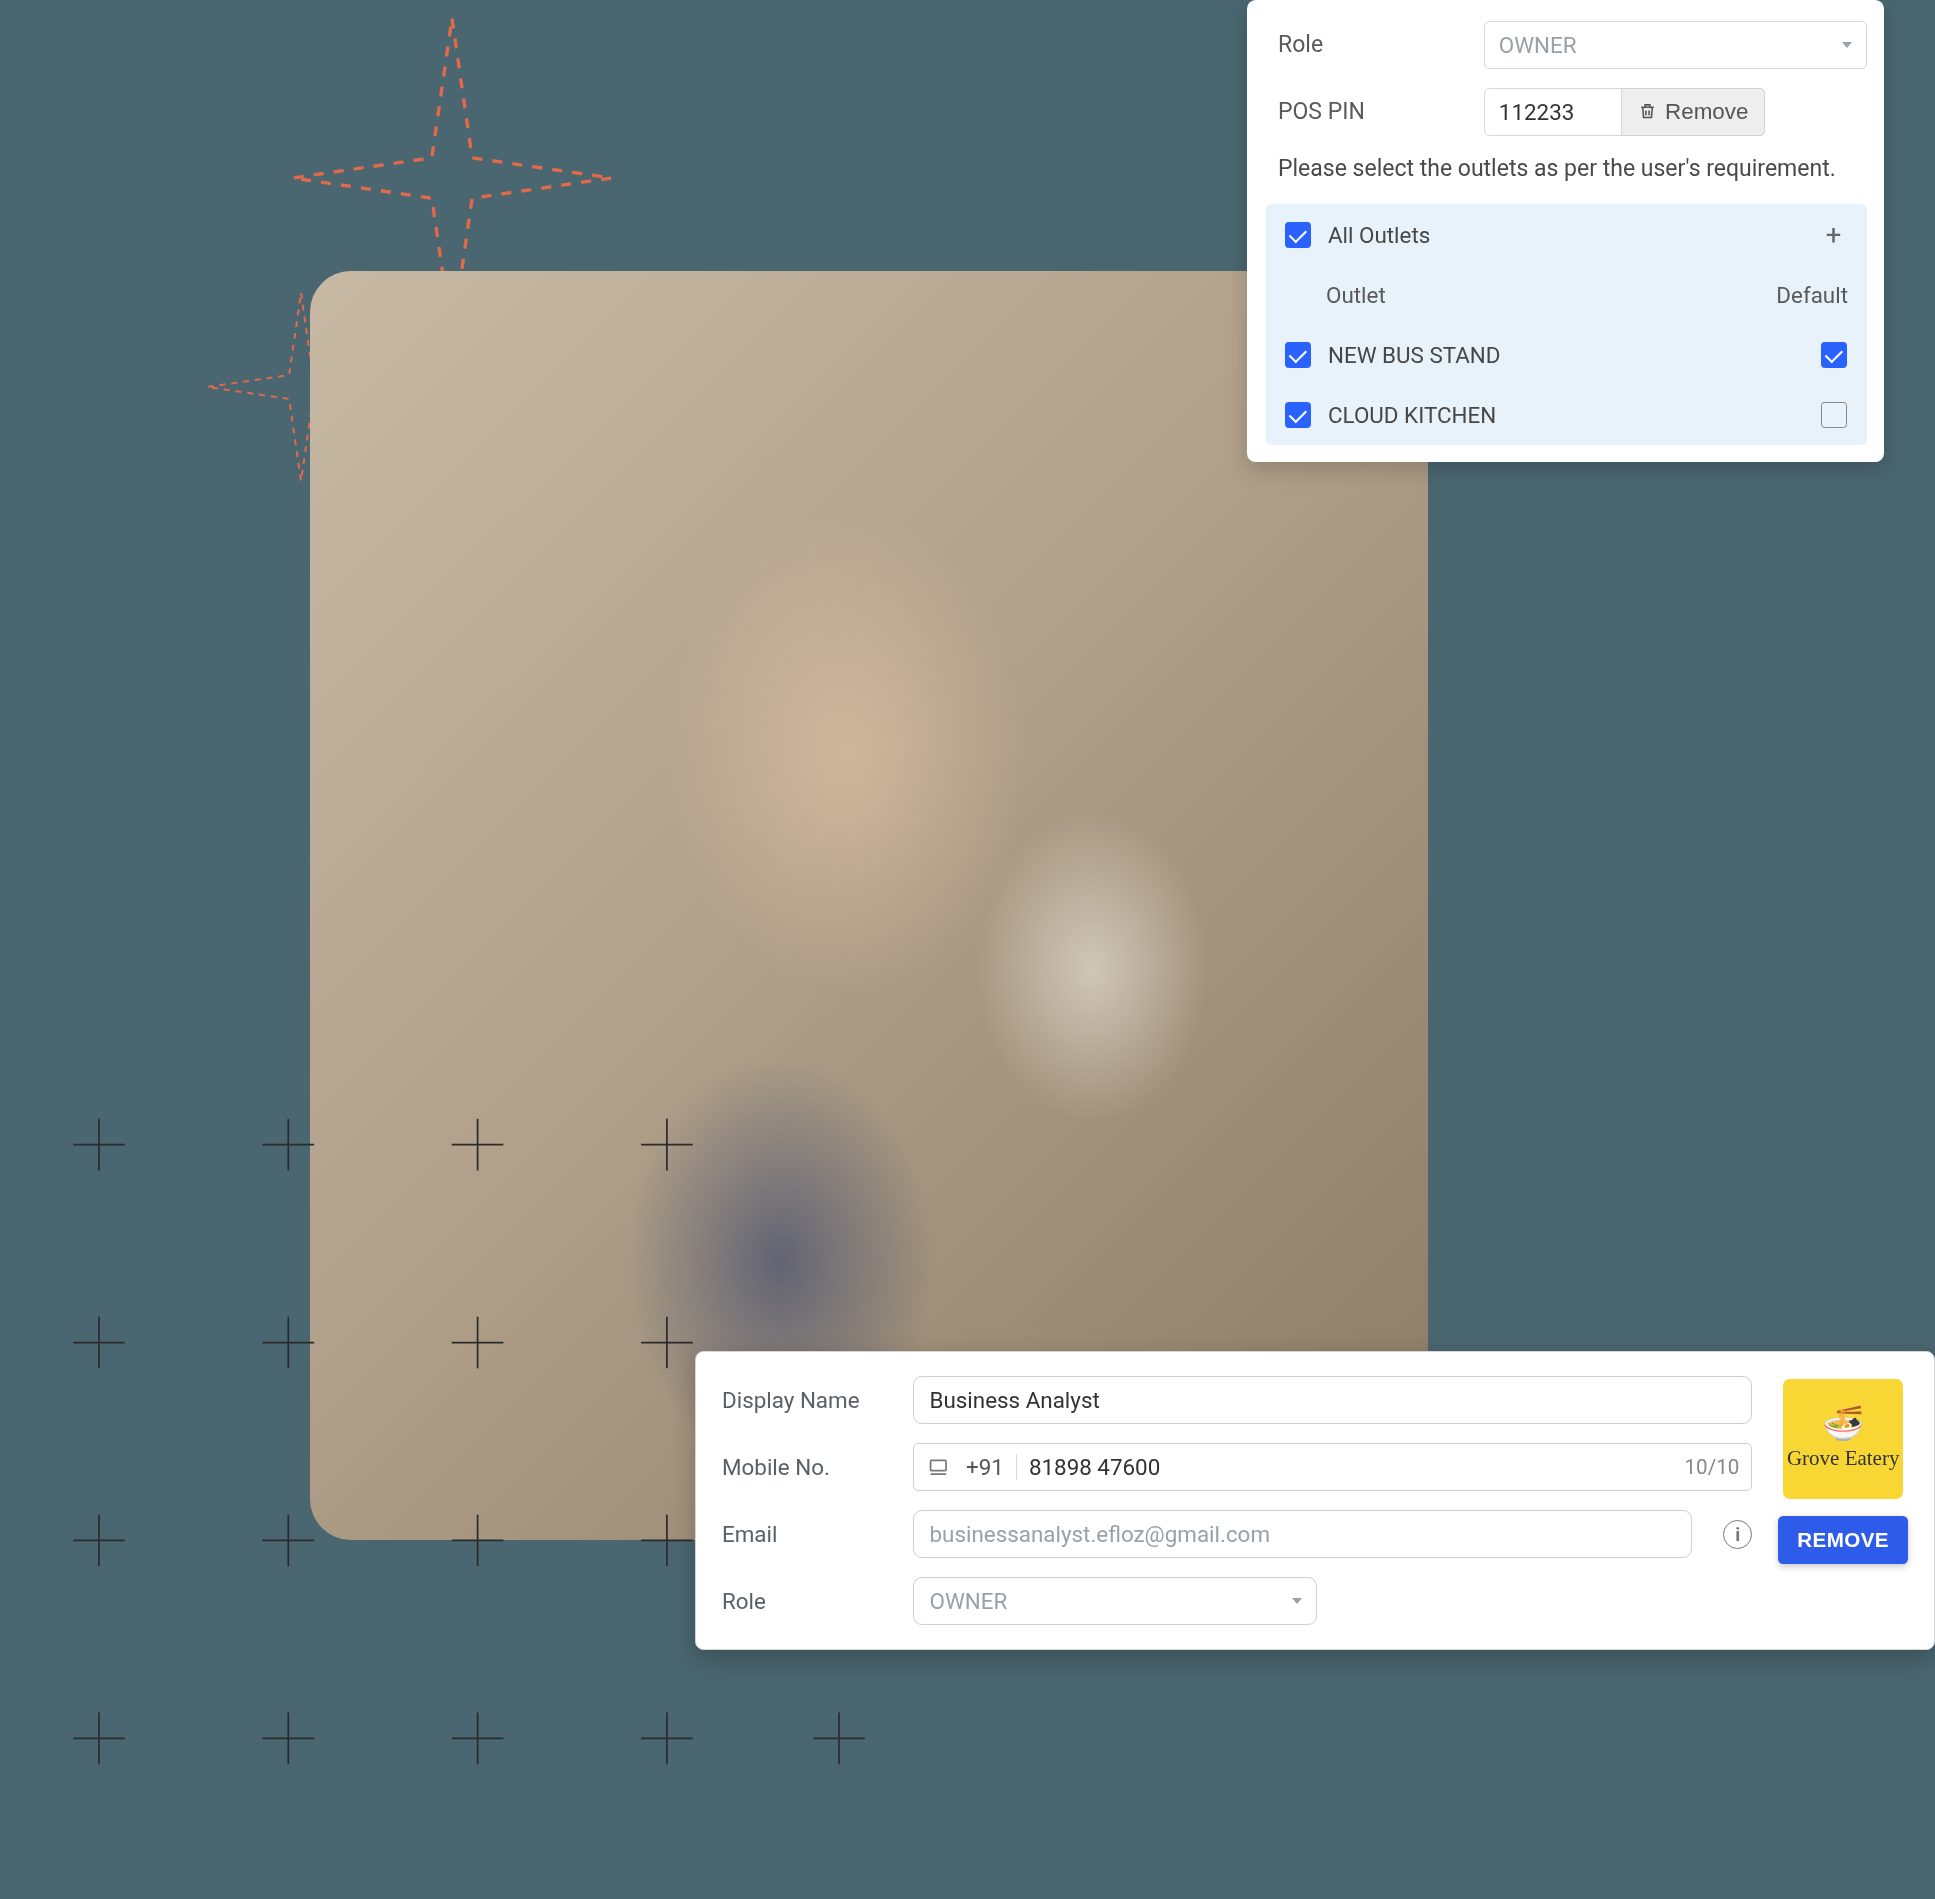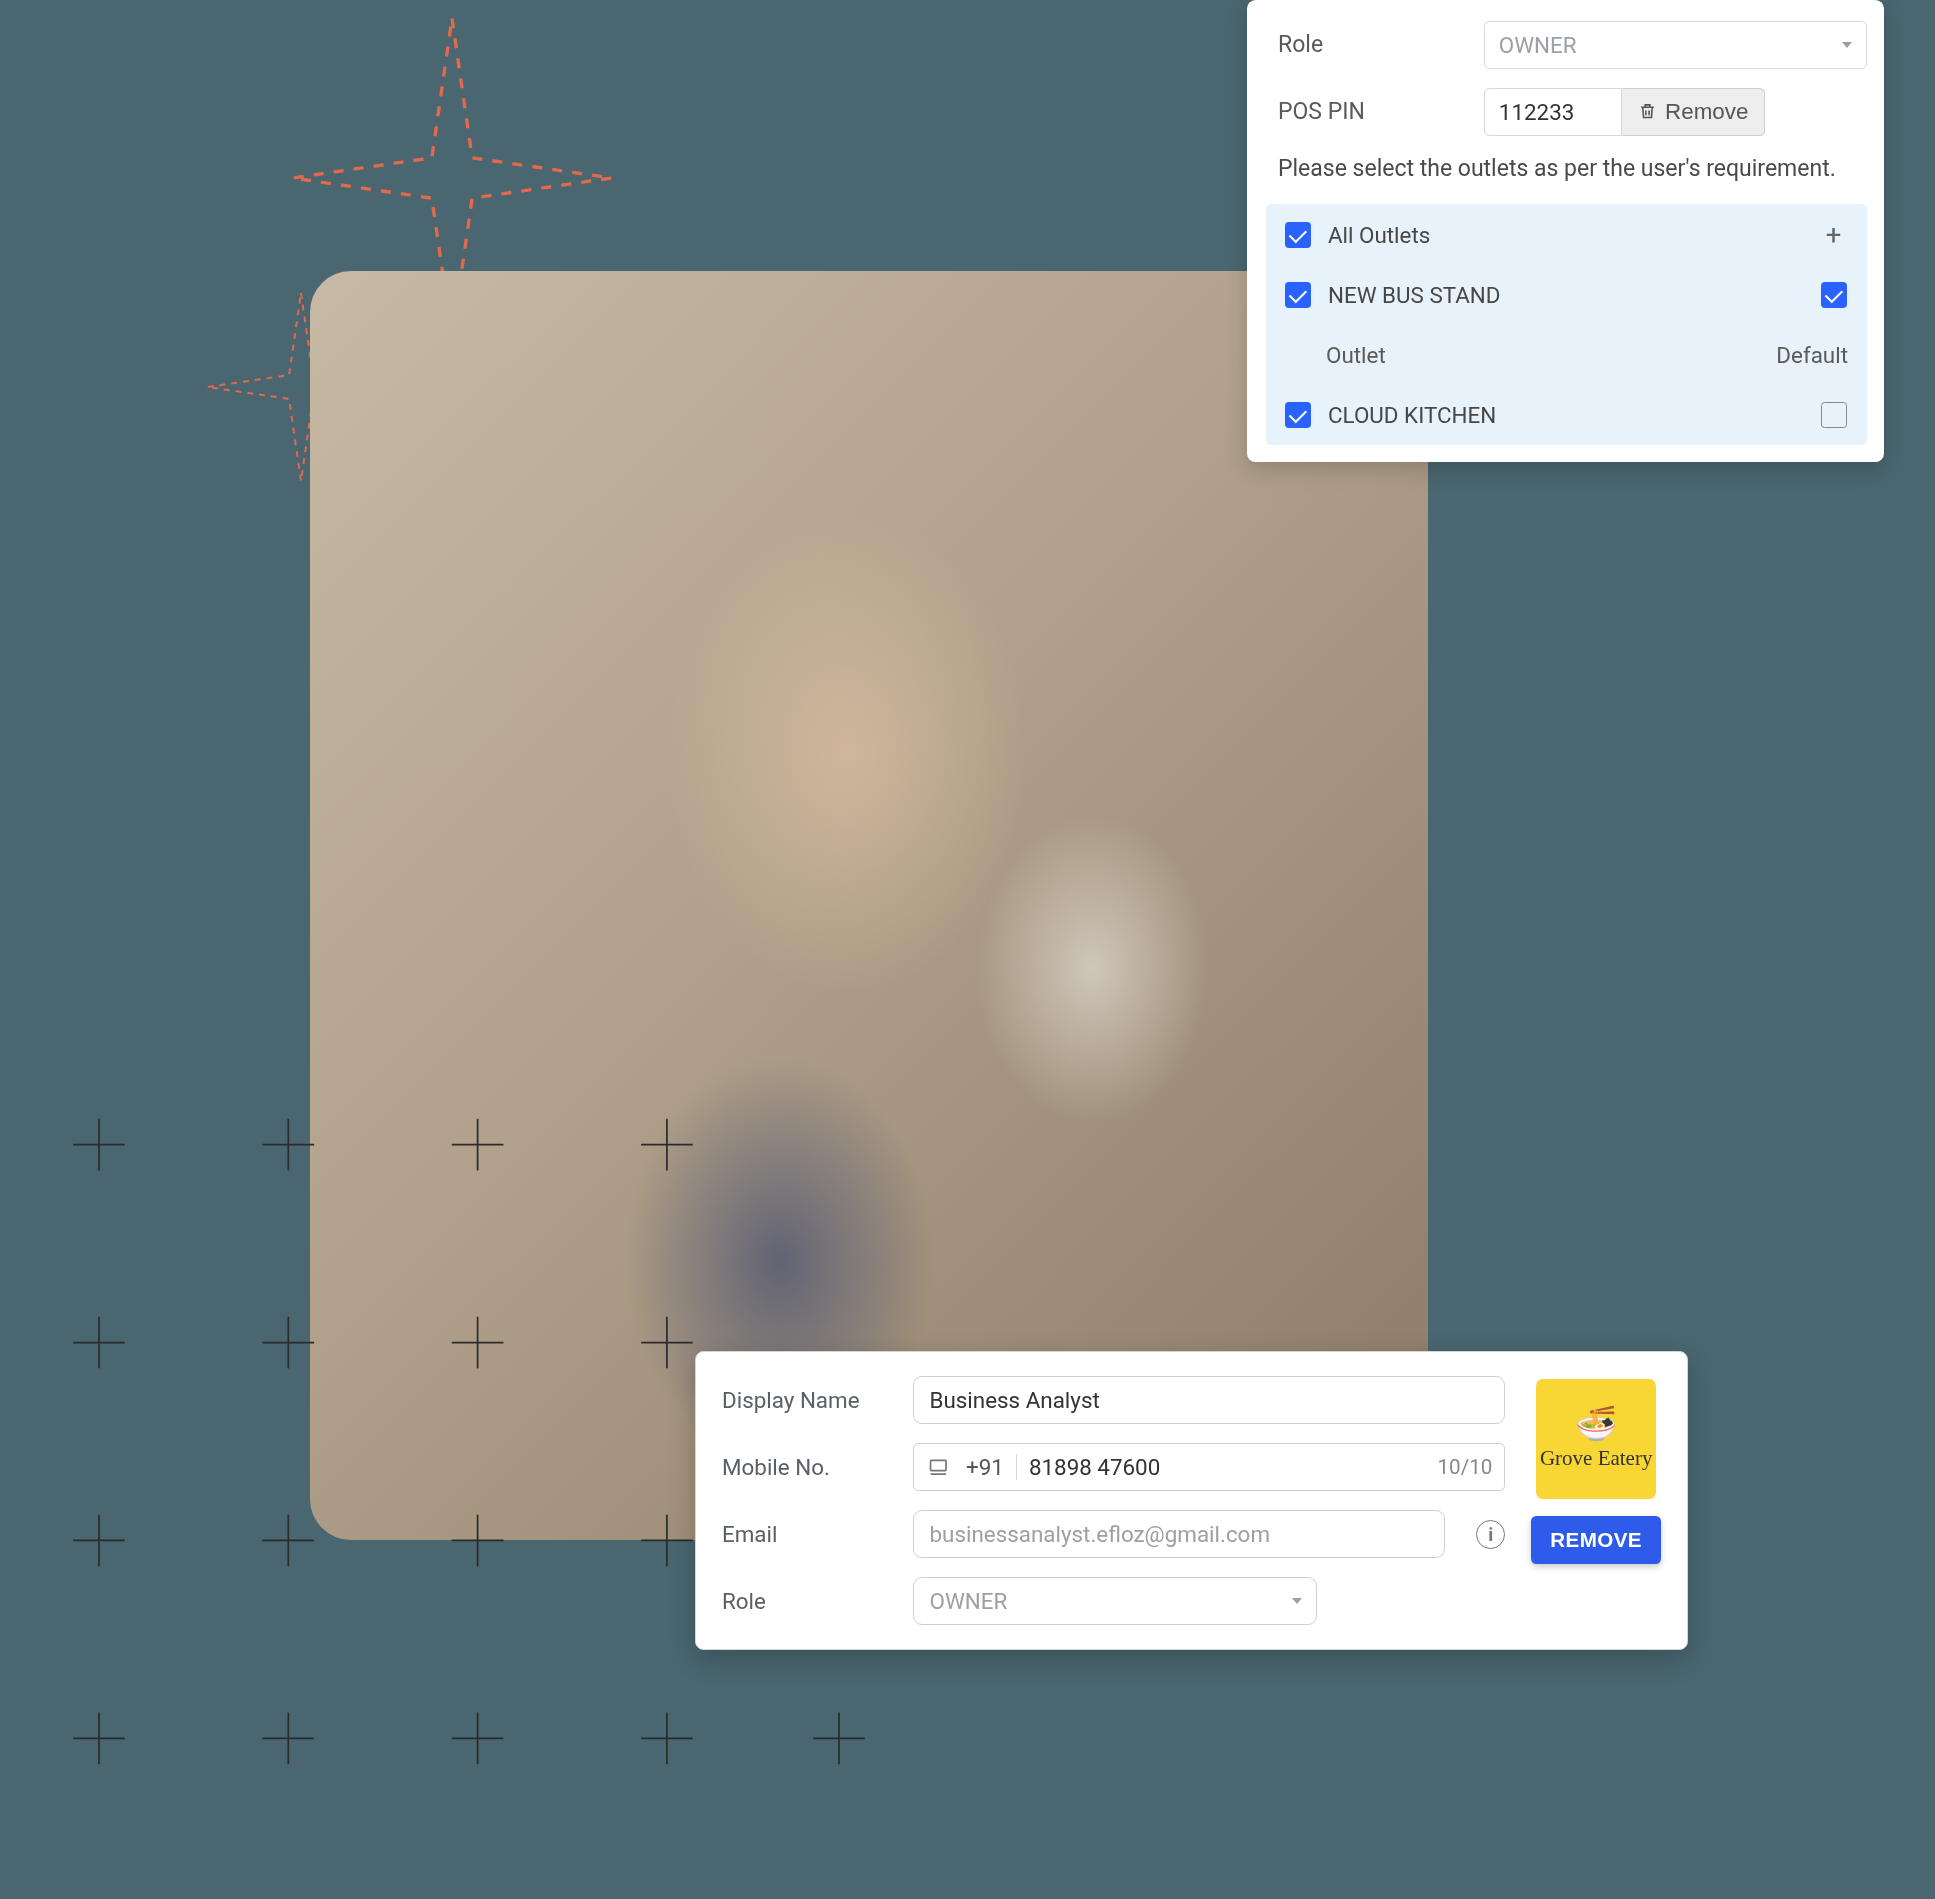--- a/index.html
+++ b/index.html
@@ -115,21 +115,21 @@
   .outlet-name{ flex:1; color:#474747; font-size:22.4px; }
   .outlet-row.hdr .outlet-name{ color:#5a5a5a; }
   .def-col-head{ color:#5a5a5a; font-size:22.4px; }
   .right-box{ width:29px; display:flex; justify-content:center; }
   .plus-btn{ font-size:27.5px; color:#666; line-height:1; }
 
   
   .bottom-card{
     position:absolute;
     left:695px; top:1351px;
-    width:993px;
+    width:1240px;
     background:#fff;
     border:0.9px solid #d5d5d5;
     border-radius:8.6px;
     box-shadow:0 8.6px 26px rgba(0,0,0,.22);
     padding:24px 26px 24px 26px;
     font-size:22.4px; color:#5a5a5a;
     display:flex; gap:26px;
   }
   .form-col{ flex:1; }
   .brow{
@@ -289,30 +289,30 @@
   <div class="instr">Please select the outlets as per the user's requirement.</div>
 
   <div class="outlet-box">
     <div class="outlet-row">
       <span class="chk on"></span>
       <span class="outlet-name">All Outlets</span>
       <span class="right-box">
           <span class="plus-btn">+</span>
         </span>
     </div>
+    <div class="outlet-row hdr" style="padding-left:60px;">
+      <span class="outlet-name">Outlet</span>
+      <span class="def-col-head">Default</span>
+    </div>
     <div class="outlet-row">
       <span class="chk on"></span>
       <span class="outlet-name">NEW BUS STAND</span>
       <span class="right-box">
           <span class="chk on"></span>
         </span>
-    </div>
-    <div class="outlet-row hdr" style="padding-left:60px;">
-      <span class="outlet-name">Outlet</span>
-      <span class="def-col-head">Default</span>
     </div>
     <div class="outlet-row">
       <span class="chk on"></span>
       <span class="outlet-name">CLOUD KITCHEN</span>
       <span class="right-box">
           <span class="chk off"></span>
         </span>
     </div>
   </div>
 </div>

